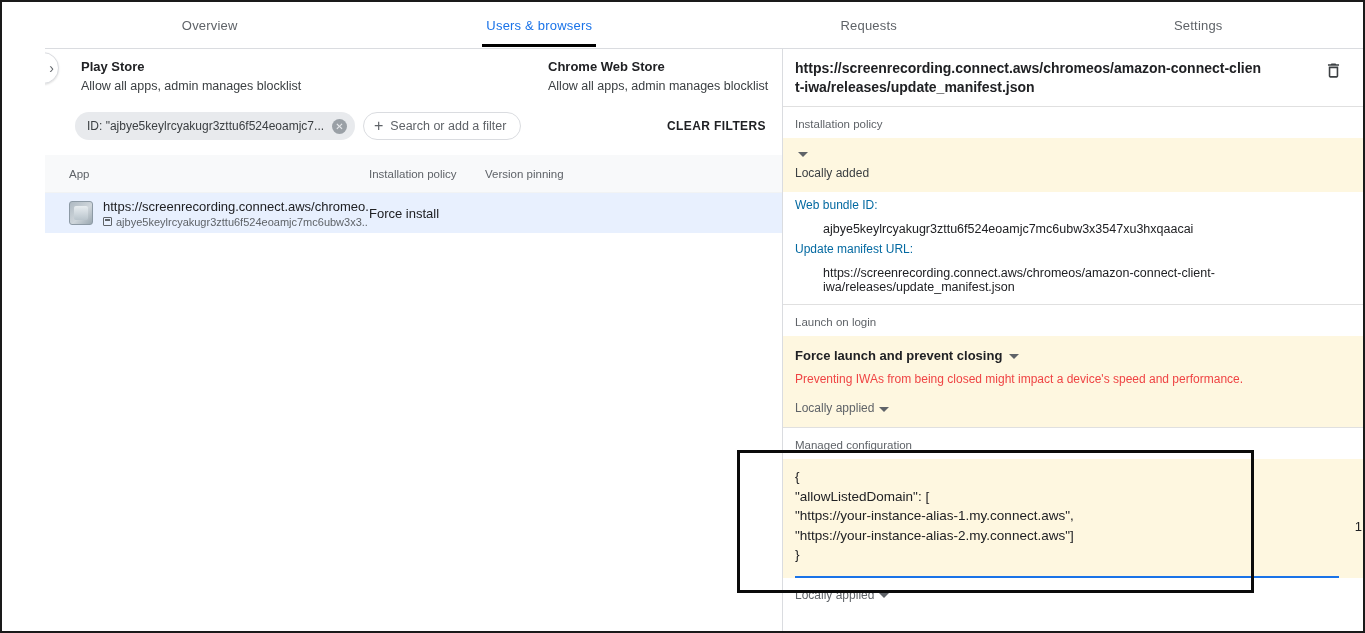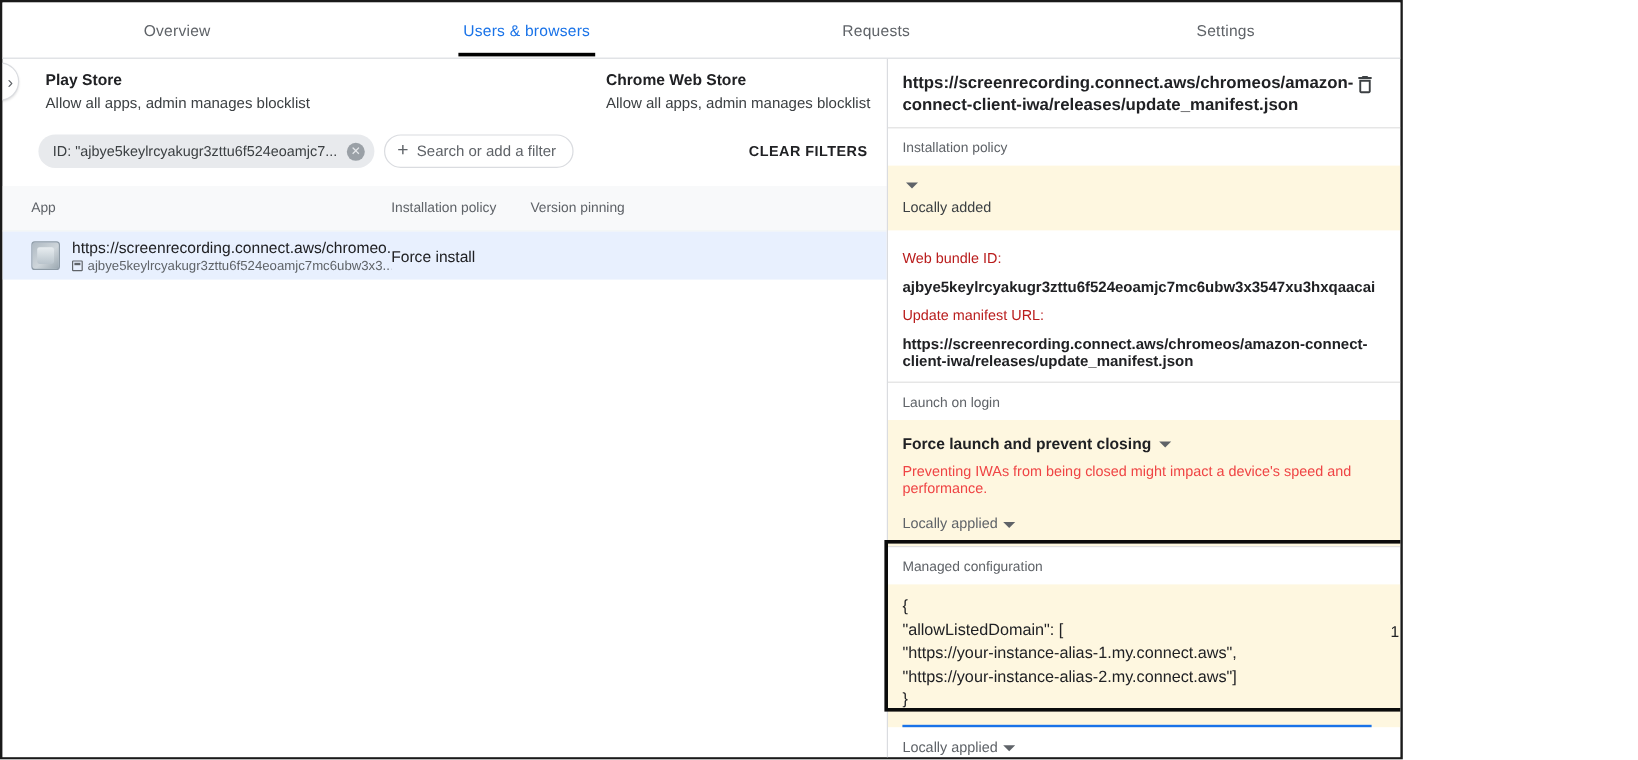--- a/index.html
+++ b/index.html
@@ -1,24 +1,25 @@
 <!DOCTYPE html>
 <html><head>
 <meta charset="utf-8">
 <style>
   * { box-sizing: border-box; margin: 0; padding: 0; }
   html,body { background:#fff; }
   body { font-family: "Liberation Sans", sans-serif; }
   .window {
     position: relative;
-    width: 1169px; height: 633px;
+    width: 1365px; height: 633px;
     border: 2px solid #1a1a1a;
     overflow: hidden;
     background: #fff;
     color: #202124;
+    padding-left: 43px;
   }
   
   .tabbar {
     display: flex;
     height: 47px;
     border-bottom: 1px solid #dadce0;
     background: #fff;
   }
   .tab {
     flex: 1;
@@ -124,22 +125,22 @@
   .section-label { font-size: 11.5px; color: #5f6368; padding: 11px 12px 8px; }
   .yellow-box { background: #fef7e0; padding: 12px 12px; }
   .dd-line { display: flex; align-items: center; gap: 4px; font-size: 13px; font-weight: 700; color: #202124; cursor: pointer; }
   .dd-arrow {
     width: 0; height: 0; border-left: 5px solid transparent; border-right: 5px solid transparent;
     border-top: 5px solid #5f6368; display: inline-block; margin-left: 3px; margin-top: 2px;
   }
   .status-line { font-size: 12px; color: #3c4043; margin-top: 9px; }
   .status-dd { display:flex; align-items:center; gap:2px; font-size: 12px; color: #5f6368; margin-top: 15px; cursor:pointer; }
   .kv-block { padding: 6px 12px 4px; }
-  .kv-label { font-size: 12px; color: #b91c1c; margin-top: 10px; }
-  .kv-value { font-size: 12.5px; font-weight: 700; color: #202124; margin-top: 10px; margin-bottom: 6px; }
+  .kv-label { font-size: 12px; color: #0369a1; }
+  .kv-value { font-size: 12.5px; font-weight: 400; color: #202124; margin-top: 10px; margin-bottom: 6px; margin-left: 28px; }
   .warning-text { font-size: 12px; color: #ef4444; margin-top: 9px; }
 
   .config-box { position: relative; background:#fef7e0; padding: 8px 12px 13px; cursor: text; }
   .config-line { font-size: 13.5px; line-height: 19.5px; color: #202124; white-space: pre; }
   .config-underline { position: absolute; left: 12px; right: 24px; bottom: 0; height: 2px; background: #1a73e8; }
   .status-dd.white-bg { padding: 0 12px; margin-top: 10px; }
 
   .side-number { position: absolute; right: 1px; top: 470px; font-size: 13px; color: #202124; }
 
   

